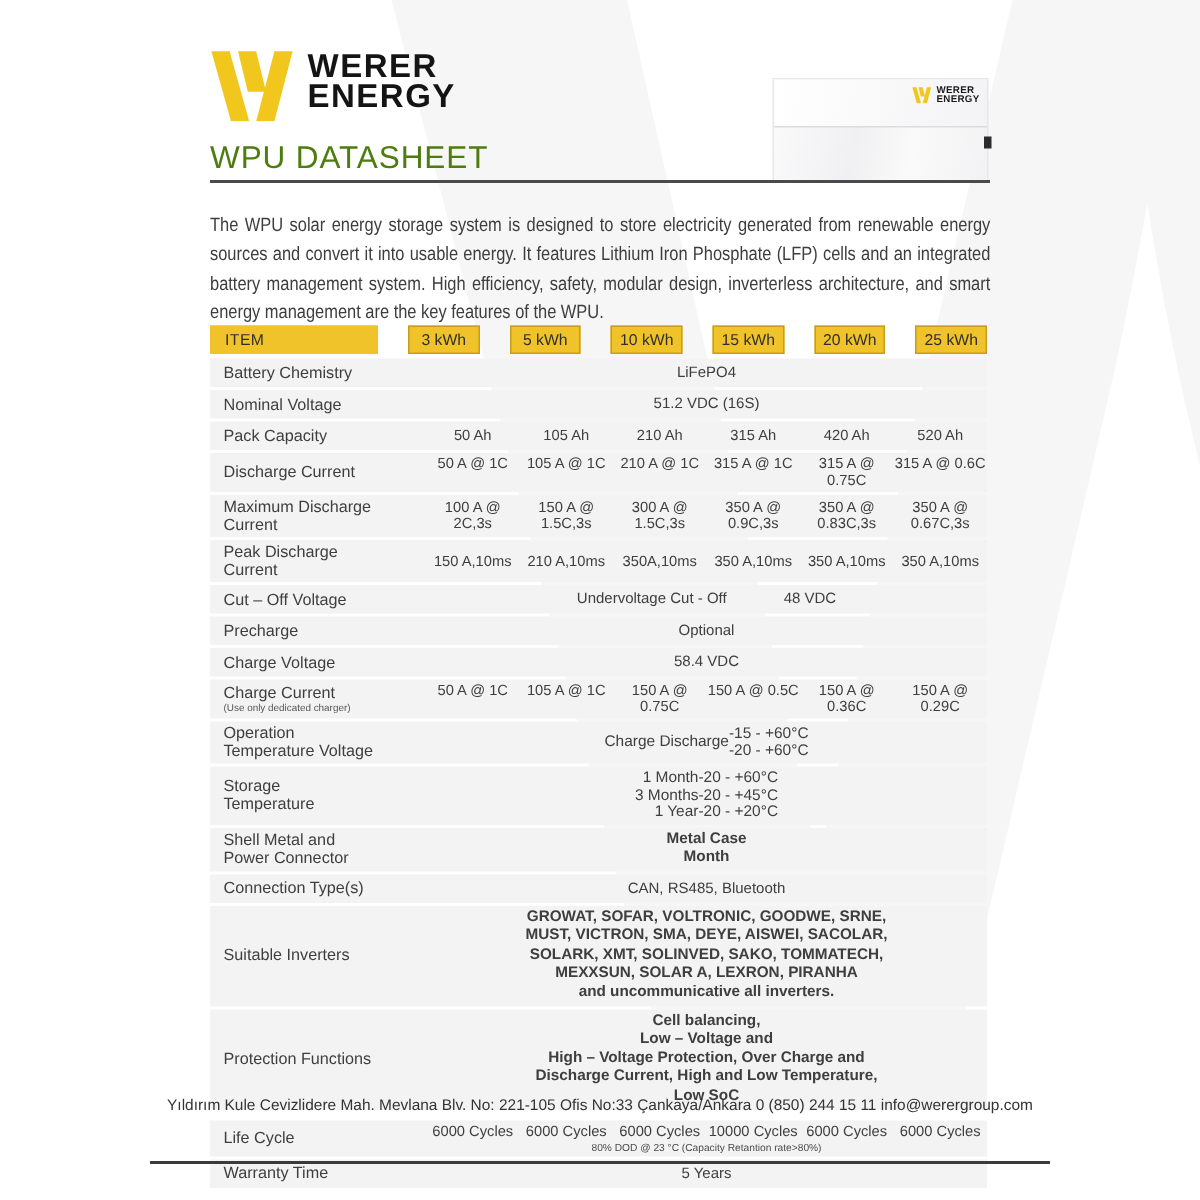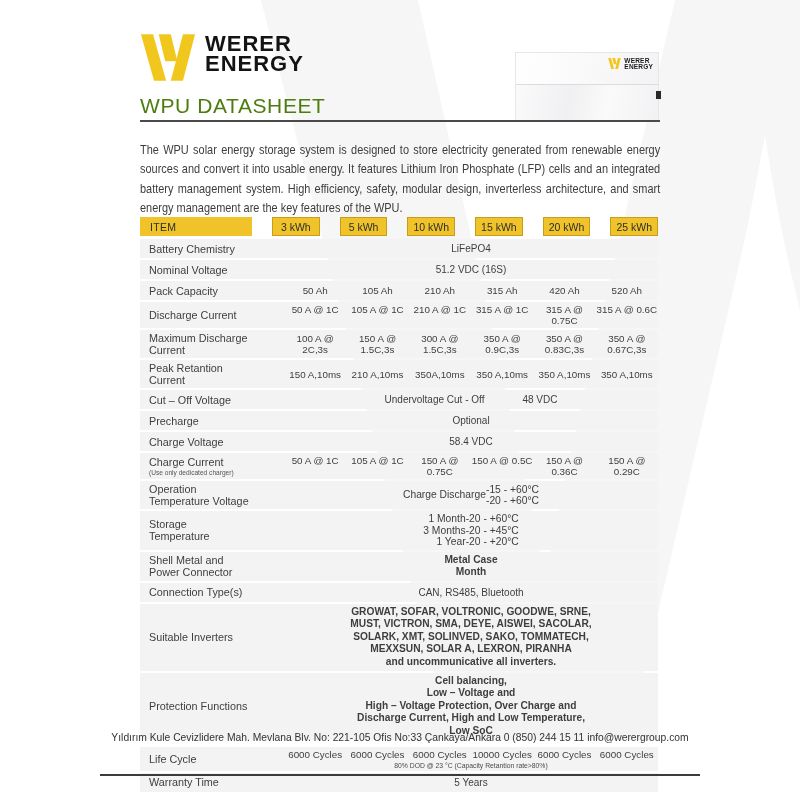--- a/index.html
+++ b/index.html
@@ -173,21 +173,21 @@
                   <div class="tcell">300 A @ 1.5C,3s</div>
                   <div class="tcell">350 A @ 0.9C,3s</div>
                   <div class="tcell">350 A @ 0.83C,3s</div>
                   <div class="tcell">350 A @ 0.67C,3s</div>
                 </div>
               </div>
             </div>
           </div>
           <div class="trow">
             <div class="tlabel">
-              <div>Peak Retantion Current</div>
+              <div>Peak Discharge Current</div>
             </div>
             <div class="tcontent t-cells">
               <div class="cellwrap">
                 <div class="cellsrow">
                   <div class="tcell">150 A,10ms</div>
                   <div class="tcell">210 A,10ms</div>
                   <div class="tcell">350A,10ms</div>
                   <div class="tcell">350 A,10ms</div>
                   <div class="tcell">350 A,10ms</div>
                   <div class="tcell">350 A,10ms</div>

